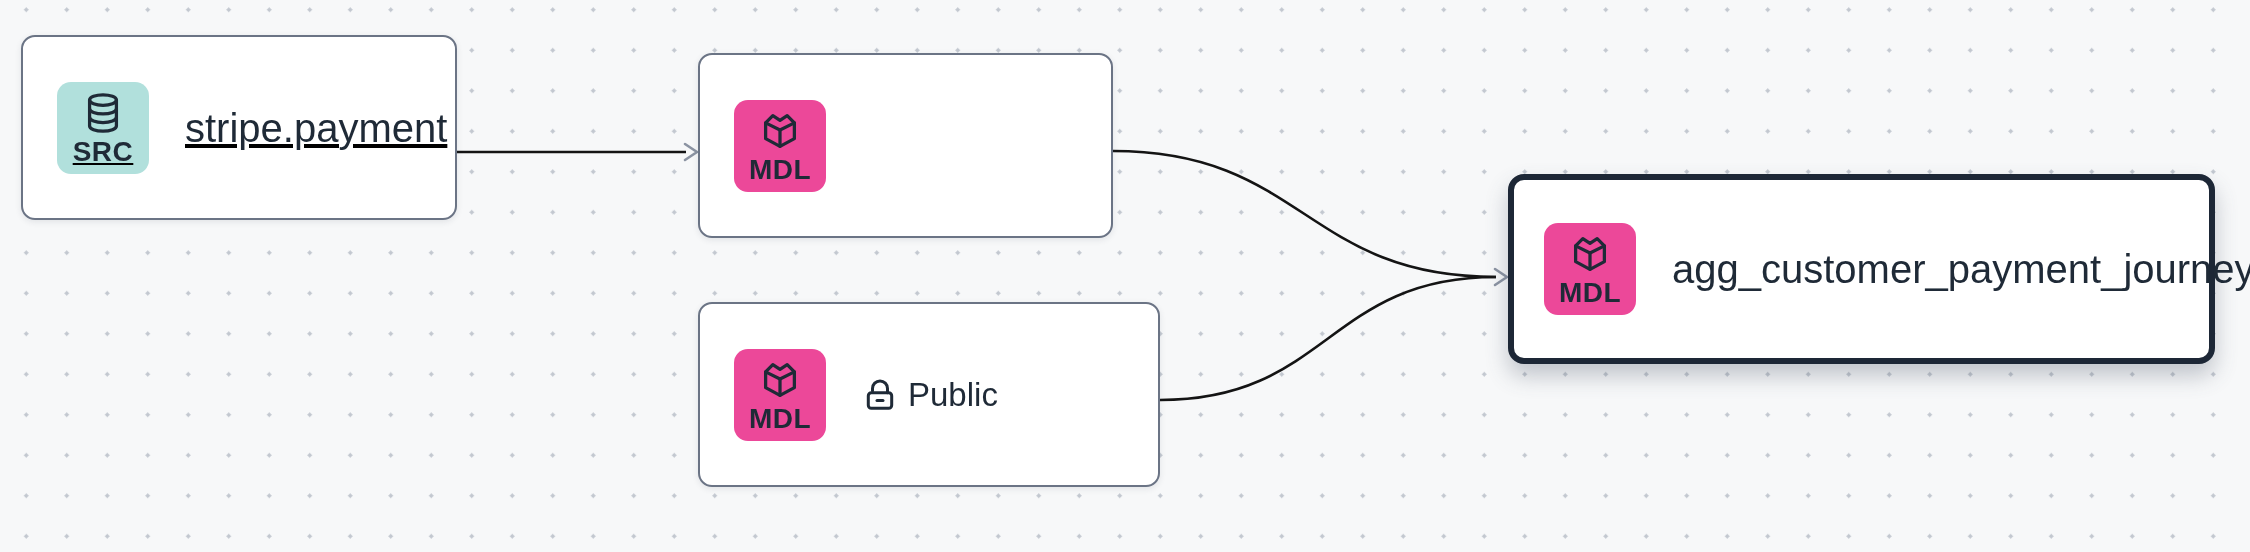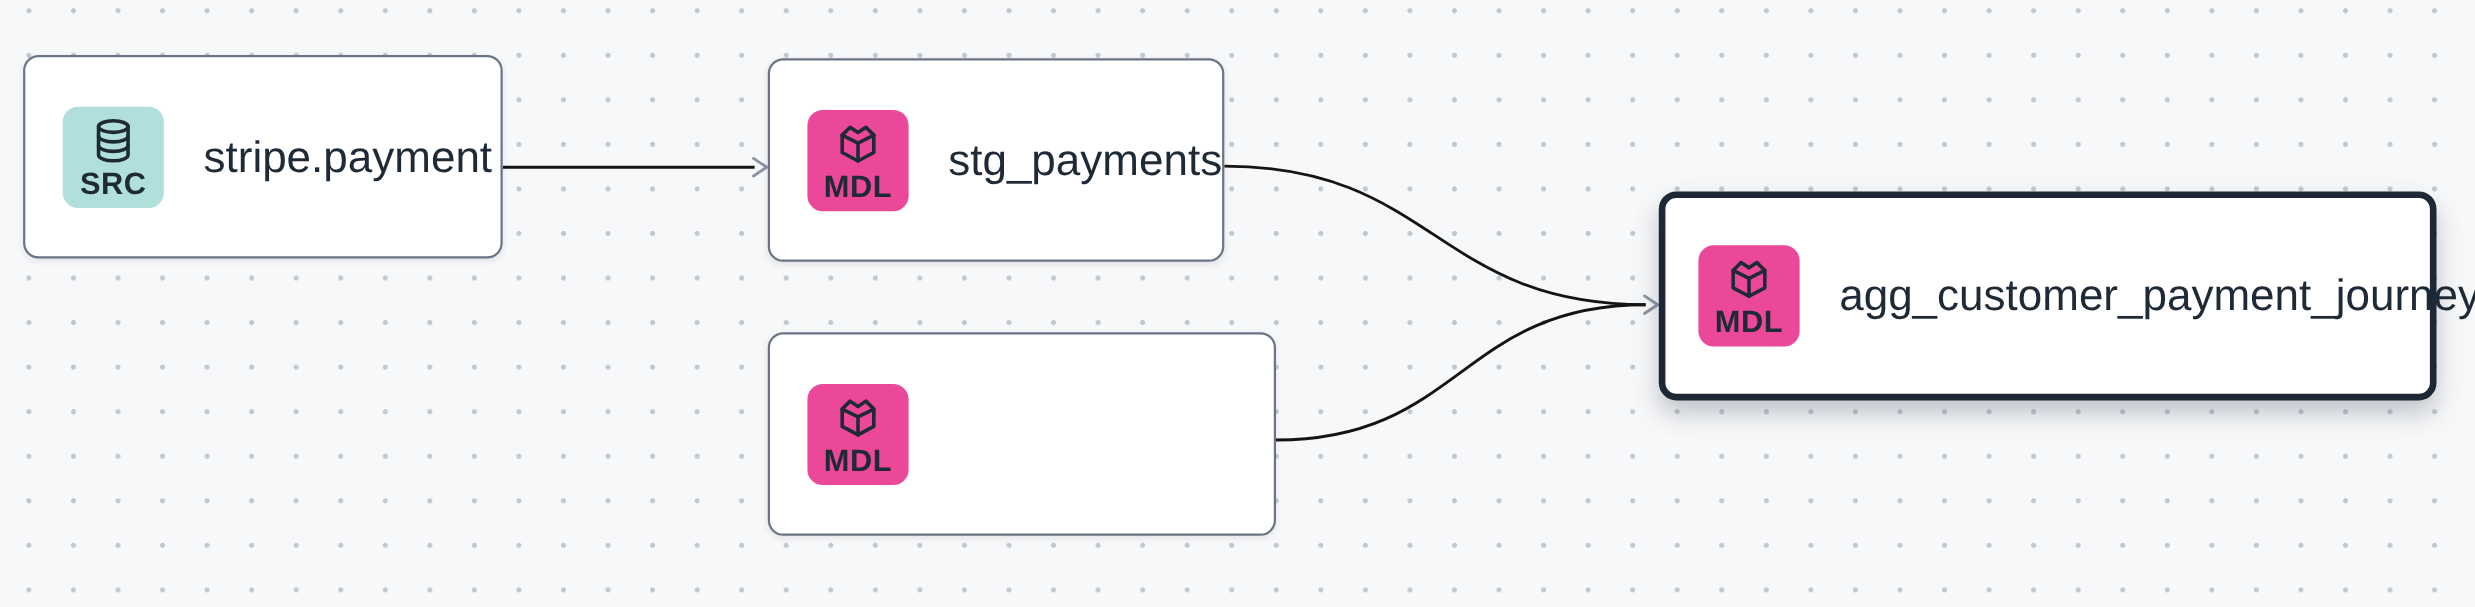--- a/index.html
+++ b/index.html
@@ -106,21 +106,21 @@
 
     <path class="edge" d="M457,152 L686,152"></path>
     <path class="arrowhead" d="M685,144 L697,152 L685,160"></path>
 
     <path class="edge" d="M1113,151 C1304,151 1305,277 1496,277"></path>
 
     <path class="edge" d="M1160,400 C1328,400 1328,277 1496,277"></path>
     <path class="arrowhead" d="M1495,269 L1507,277 L1495,285"></path>
   </svg>
 
-  <div class="node" style="left:21px; top:50px; width:436px; height:185px;">
+  <div class="node" style="left:21px; top:35px; width:436px; height:185px;text-decoration:underline;">
     <div class="badge src">
       <svg width="46" height="46" viewBox="0 0 48 48" fill="none" stroke="#1f2a37" stroke-width="3.4" stroke-linecap="round" stroke-linejoin="round">
         <ellipse cx="24" cy="10.5" rx="14" ry="5.5"></ellipse>
         <path d="M10 10.5 V37.5 C10 40.5 16.3 43 24 43 S38 40.5 38 37.5 V10.5"></path>
         <path d="M38 19.5 C38 22.5 31.7 25 24 25 S10 22.5 10 19.5"></path>
         <path d="M38 28.5 C38 31.5 31.7 34 24 34 S10 31.5 10 28.5"></path>
       </svg>
       <span class="badge-label">SRC</span>
     </div>
     <div class="node-text">
@@ -130,35 +130,40 @@
 
   <div class="node" style="left:698px; top:53px; width:415px; height:185px;">
     <div class="badge mdl">
       <svg width="46" height="46" viewBox="0 0 48 48" fill="none" stroke="#1f2a37" stroke-width="3.4" stroke-linecap="round" stroke-linejoin="round">
         <path d="M9 15.5 L16.5 8 L24 13 L31.5 8 L39 15.5 V32 L24 40 L9 32 Z"></path>
         <path d="M9 15.5 L24 23 L39 15.5"></path>
         <path d="M24 23 V40"></path>
       </svg>
       <span class="badge-label">MDL</span>
     </div>
-    <div class="node-text">
-      <div class="node-title">stg_payments</div>
-    </div>
   </div>
 
   <div class="node" style="left:698px; top:302px; width:462px; height:185px;">
     <div class="badge mdl">
       <svg width="46" height="46" viewBox="0 0 48 48" fill="none" stroke="#1f2a37" stroke-width="3.4" stroke-linecap="round" stroke-linejoin="round">
         <path d="M9 15.5 L16.5 8 L24 13 L31.5 8 L39 15.5 V32 L24 40 L9 32 Z"></path>
         <path d="M9 15.5 L24 23 L39 15.5"></path>
         <path d="M24 23 V40"></path>
       </svg>
       <span class="badge-label">MDL</span>
     </div>
     <div class="node-text">
+      <div class="node-subtitle">
+        <svg width="36" height="36" viewBox="0 0 24 24" fill="none" stroke="#1f2a37" stroke-width="2" stroke-linecap="round" stroke-linejoin="round">
+          <rect x="4.2" y="10.5" width="15.6" height="10.3" rx="2"></rect>
+          <path d="M10 15.6 h4"></path>
+          <path d="M7 9.2 V7.6 a5 5 0 0 1 10 0 V10.5"></path>
+        </svg>
+        <span>Public</span>
+      </div>
     </div>
   </div>
 
   <div class="node selected" style="left:1508px; top:174px; width:707px; height:190px;">
     <div class="badge mdl">
       <svg width="46" height="46" viewBox="0 0 48 48" fill="none" stroke="#1f2a37" stroke-width="3.4" stroke-linecap="round" stroke-linejoin="round">
         <path d="M9 15.5 L16.5 8 L24 13 L31.5 8 L39 15.5 V32 L24 40 L9 32 Z"></path>
         <path d="M9 15.5 L24 23 L39 15.5"></path>
         <path d="M24 23 V40"></path>
       </svg>

